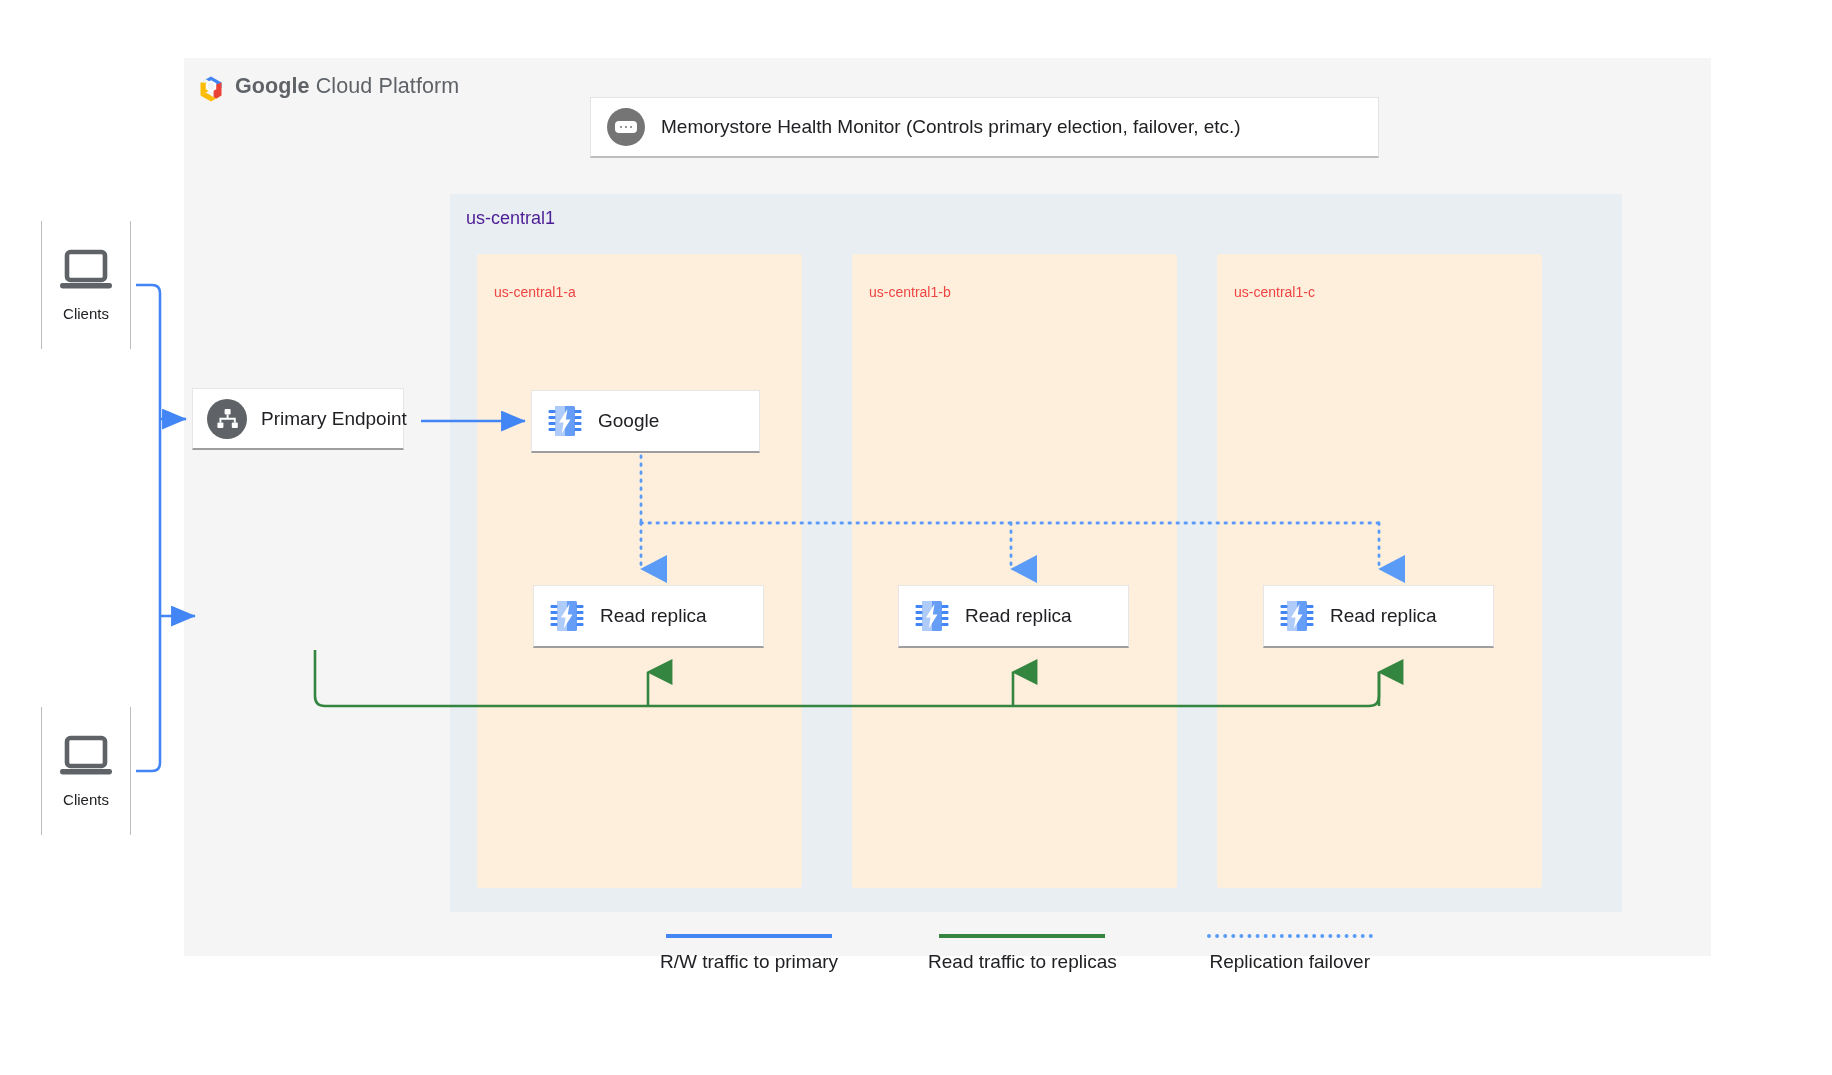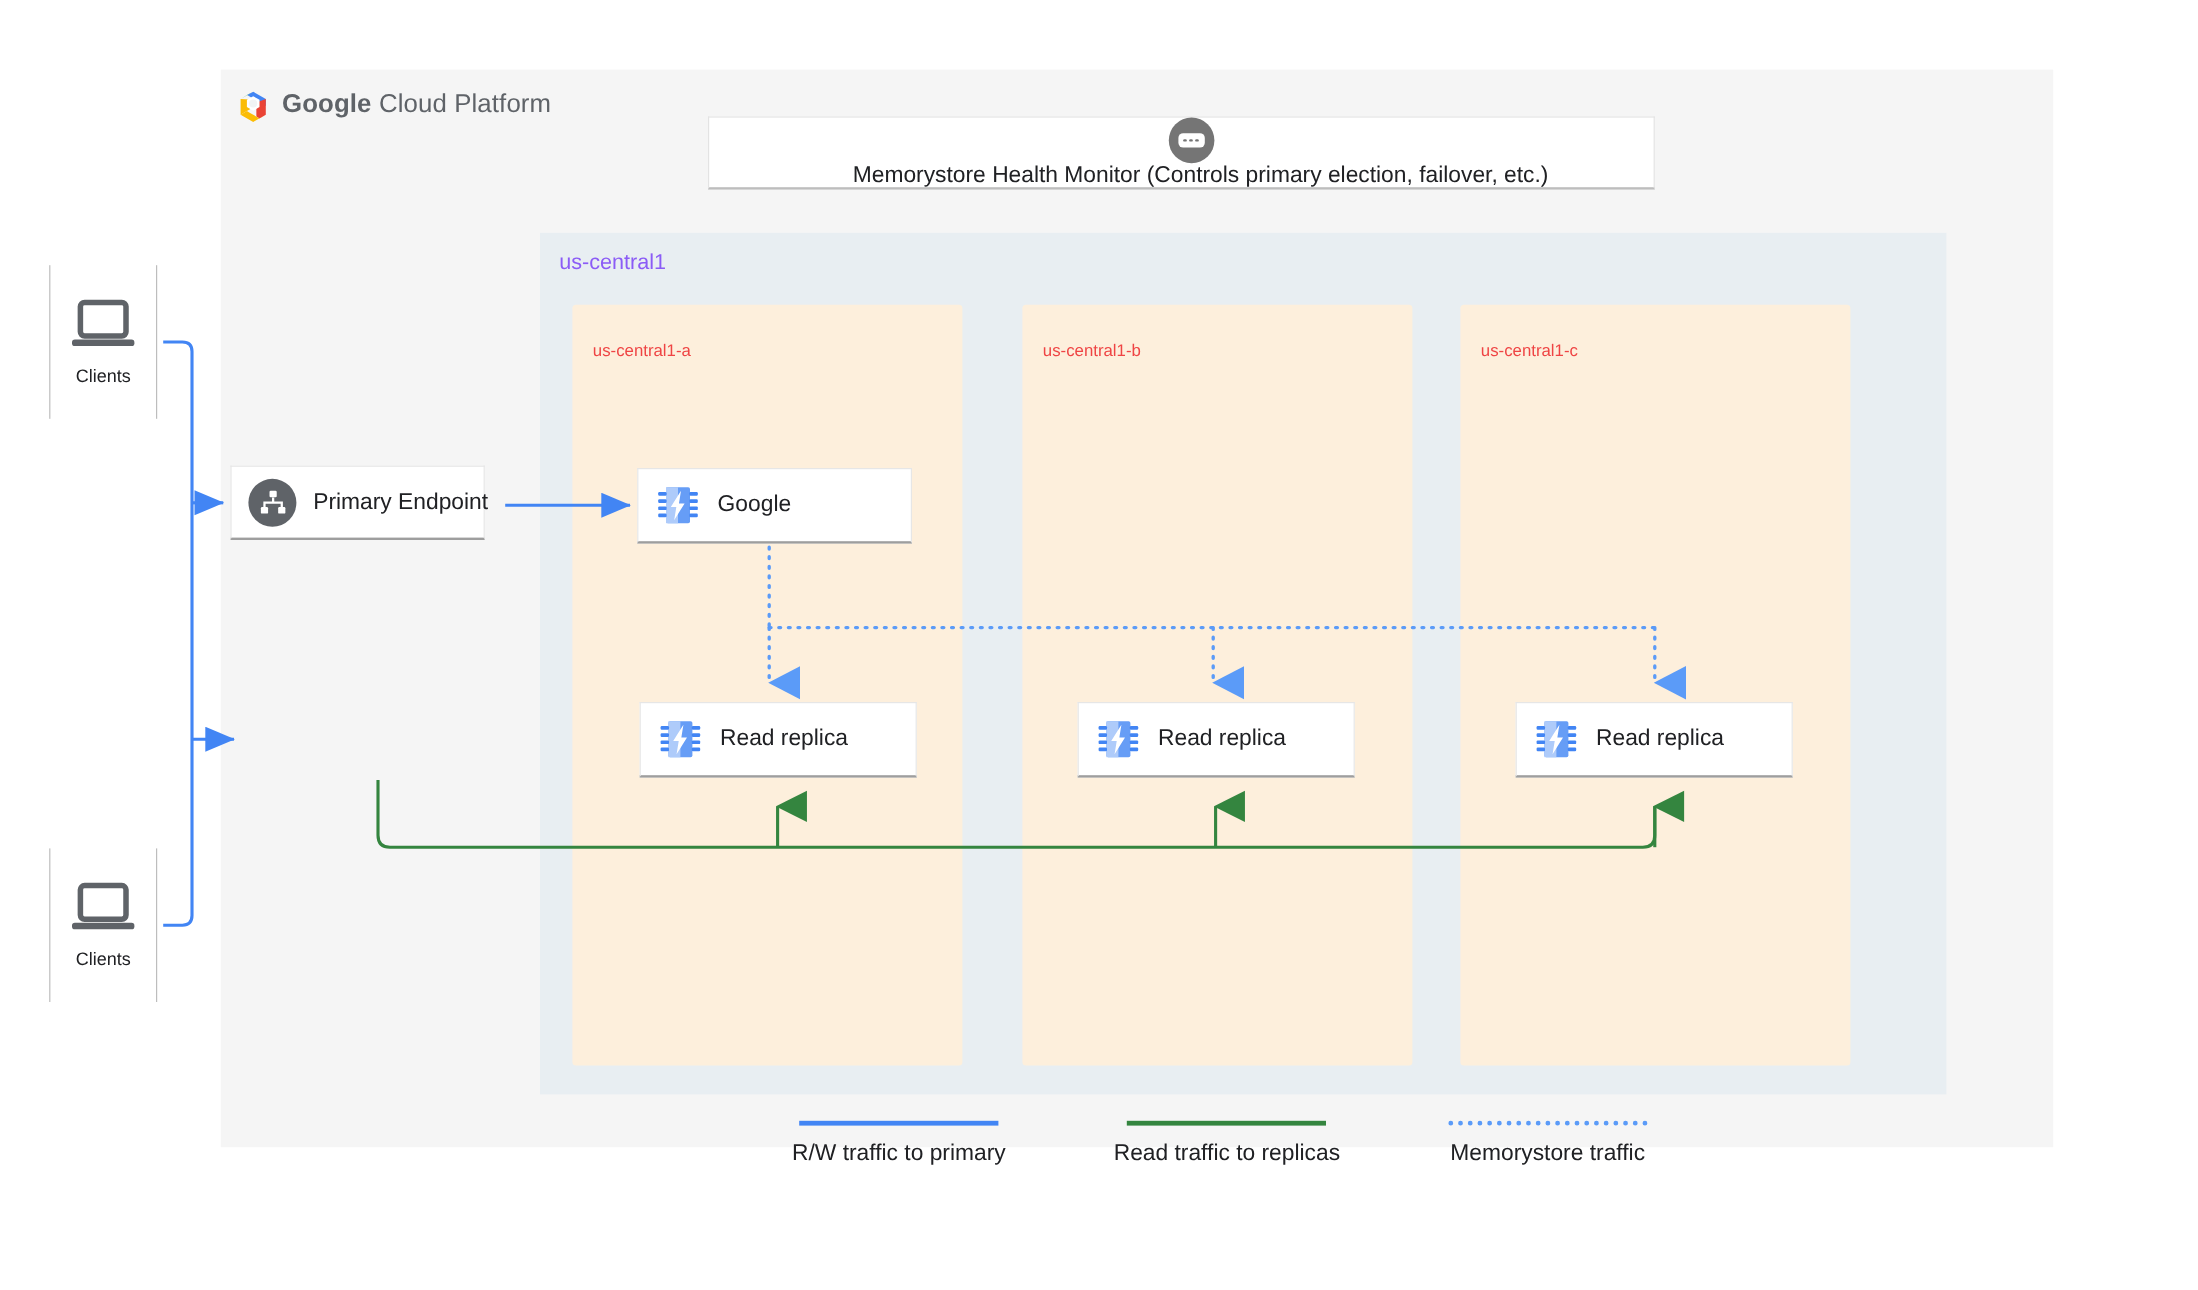--- a/index.html
+++ b/index.html
@@ -39,21 +39,20 @@
   .health-bar {
     position: absolute;
     left: 590px; top: 97px;
     width: 789px; height: 61px;
     background: #ffffff;
     border: 1px solid #e3e3e3;
     border-bottom: 2px solid #bdbdbd;
     display: flex; align-items: center;
     padding-left: 16px;
     box-sizing: border-box;
-    flex-direction: column;
   }
   .hm-icon {
     width: 38px; height: 38px; border-radius: 50%;
     background: #757575;
     display: flex; align-items: center; justify-content: center;
     flex: none;
   }
   .hm-chip {
     width: 22px; height: 12px; border-radius: 4px; background: #ffffff;
     display: flex; align-items: center; justify-content: center; gap: 2.5px;
@@ -65,21 +64,21 @@
 
   
   .region {
     position: absolute;
     left: 450px; top: 194px;
     width: 1172px; height: 718px;
     background: #e8eef2;
   }
   .region-label {
     position: absolute; left: 466px; top: 208px;
-    font-size: 18px; color: #8b5cf6;
+    font-size: 18px; color: #4c1d95;
   }
 
   
   .zone {
     position: absolute;
     top: 254px; width: 325px; height: 634px;
     background: #fdefdc;
     border-radius: 3px;
   }
   .zone.z-a { left: 477px; }
@@ -335,17 +334,17 @@
     <div class="legend-item">
       <div class="legend-swatch solid-blue"></div>
       <div class="legend-text">R/W traffic to primary</div>
     </div>
     <div class="legend-item">
       <div class="legend-swatch solid-green"></div>
       <div class="legend-text">Read traffic to replicas</div>
     </div>
     <div class="legend-item">
       <div class="legend-swatch dotted-blue"></div>
-      <div class="legend-text">Memorystore traffic</div>
+      <div class="legend-text">Replication failover</div>
     </div>
   </div>
 
 </div>
 
 </body></html>

